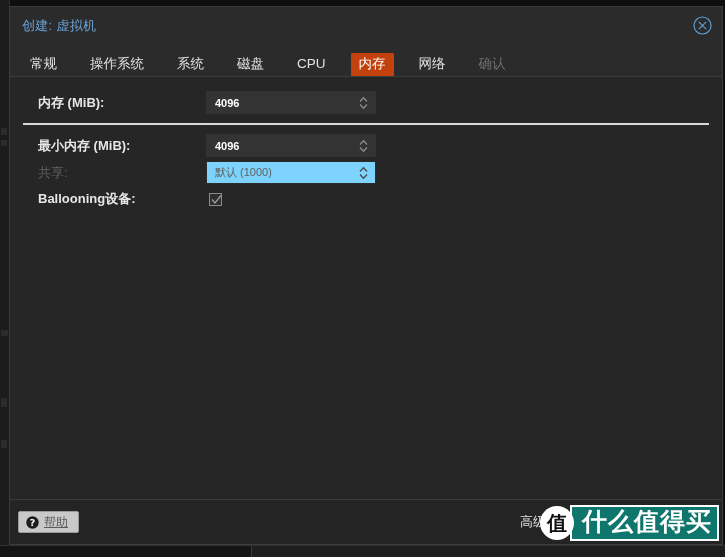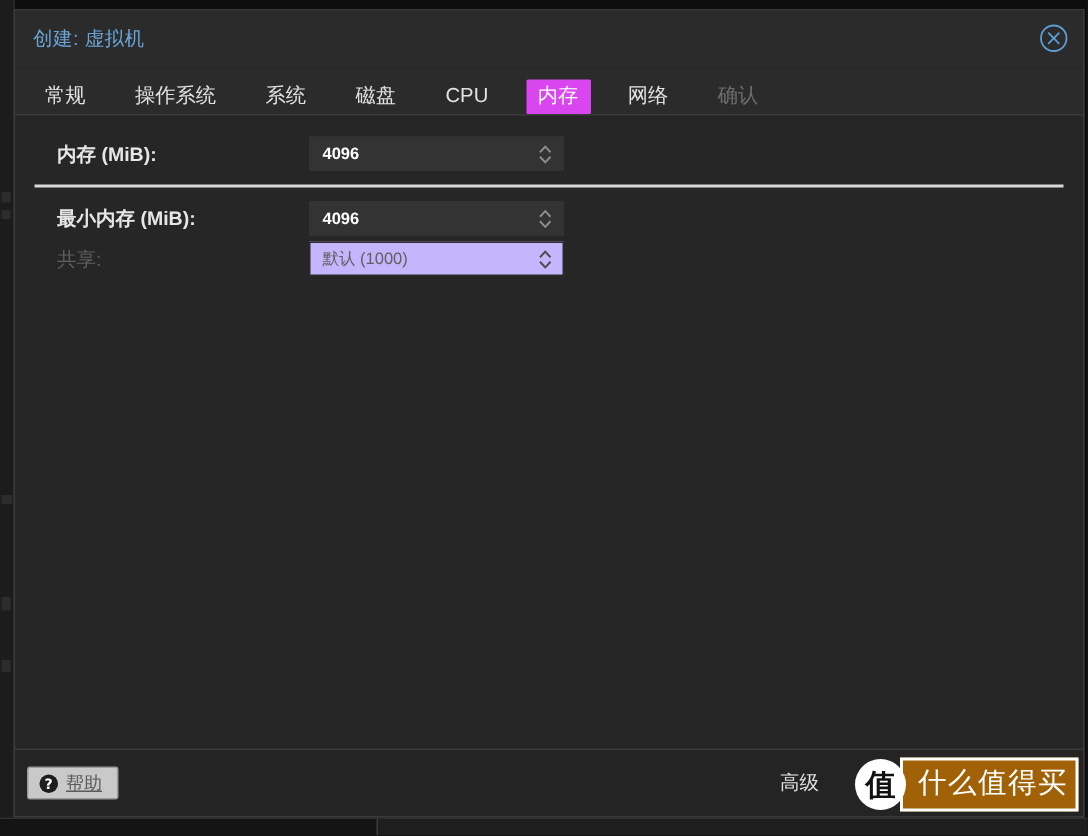--- a/index.html
+++ b/index.html
@@ -109,21 +109,21 @@
     color: #e2e2e2;
     padding: 3px 8px 4px 8px;
     margin-right: 17px;
     white-space: nowrap;
     cursor: pointer;
     border-radius: 1px;
     line-height: 16px;
   }
   .tab:last-child { margin-right: 0; }
   .tab.active {
-    background: #d946ef;
+    background: #c2410c;
     color: #ffffff;
   }
   .tab.disabled {
     color: #6e6e6e;
     cursor: default;
   }
 
   
   .content {
     flex: 1 1 auto;
@@ -166,21 +166,21 @@
     cursor: text;
   }
   .spinner .val {
     font-size: 11px;
     color: #ffffff;
     font-weight: bold;
     padding-left: 8px;
     white-space: nowrap;
   }
   .spinner.disabled {
-    background: #c4b5fd;
+    background: #7dd3fc;
     border-color: #2c2c2c;
     cursor: default;
   }
   .spinner.disabled .val {
     color: #606060;
     font-weight: normal;
   }
   .spin-arrows {
     position: absolute;
     right: 6px;
@@ -278,24 +278,24 @@
     align-items: center;
     justify-content: center;
     font-size: 20px;
     color: #111;
     font-weight: bold;
     margin-right: -4px;
     z-index: 2;
     font-family: "DejaVu Sans", sans-serif;
   }
   .wm-text {
-    background: #a16207;
+    background: #0f766e;
     color: #ffffff;
-    font-size: 19px;
-    font-weight: normal;
+    font-size: 25px;
+    font-weight: bold;
     letter-spacing: 1px;
     padding: 1px 5px 3px 10px;
     line-height: 28px;
     border: 2px solid #ffffff;
     font-family: "DejaVu Sans", sans-serif;
   }
 </style>
 </head>
 <body>
 
@@ -374,20 +374,28 @@
             <span class="val" placeholder="默认 (1000)">默认 (1000)</span>
             <span class="spin-arrows">
               <svg width="11" height="16" viewBox="0 0 11 16">
                 <polyline points="2,6.5 5.5,2.8 9,6.5" fill="none" stroke="#4a4a4a" stroke-width="1.3"></polyline>
                 <polyline points="2,9.5 5.5,13.2 9,9.5" fill="none" stroke="#4a4a4a" stroke-width="1.3"></polyline>
               </svg>
             </span>
           </div>
         </div>
 
+        <div class="row" style="height:26px;">
+          <div class="label">Ballooning设备:</div>
+          <div class="checkbox">
+            <svg width="13" height="13" viewBox="0 0 13 13">
+              <polyline points="2,6.5 5,10 11,2.5" fill="none" stroke="#9a9a9a" stroke-width="1.4"></polyline>
+            </svg>
+          </div>
+        </div>
 
       </div>
     </div>
 
     <div class="footer">
       <div class="help-btn">
         <span class="qicon">
           <svg width="13" height="13" viewBox="0 0 13 13">
             <circle cx="6.5" cy="6.5" r="6.2" fill="#1d1d1d"></circle>
             <text x="6.5" y="10" font-size="9.5" font-family="DejaVu Sans, sans-serif" fill="#ffffff" text-anchor="middle" font-weight="bold">?</text>

